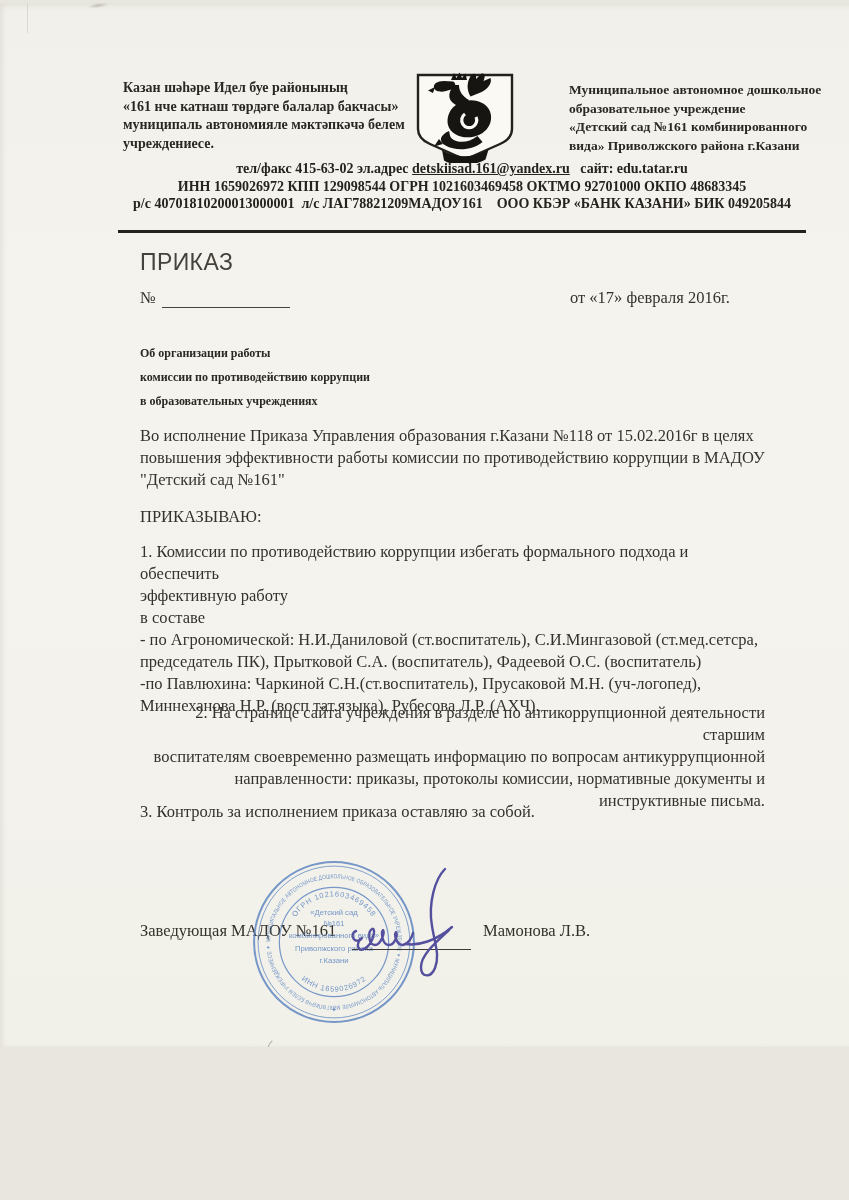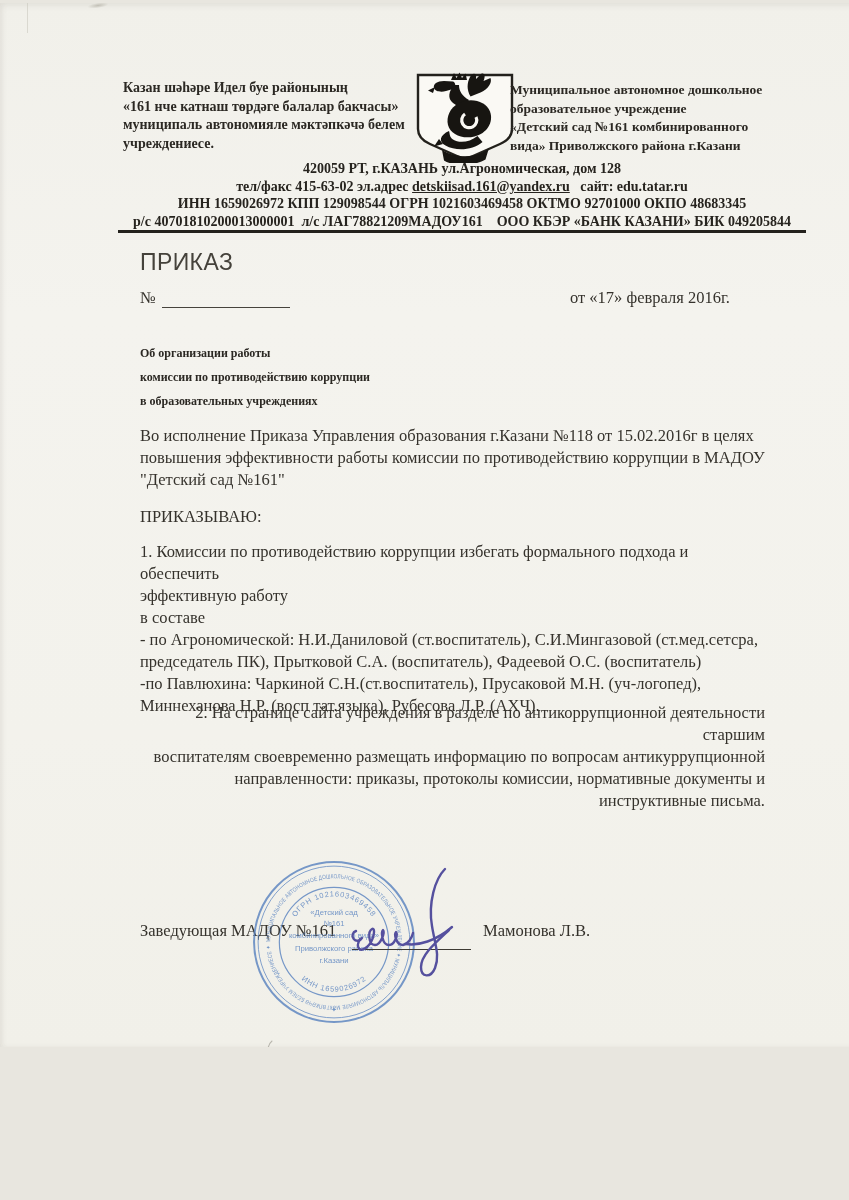--- a/index.html
+++ b/index.html
@@ -9,21 +9,21 @@
     box-shadow:inset 0 3px 6px rgba(90,85,70,.07), inset 3px 0 5px rgba(90,85,70,.05);
     overflow:hidden;
     font-family:"Liberation Serif","DejaVu Serif",serif;
     color:#35322c;
     padding-left:40px;
   }
   .ml{white-space:pre-line;}
   .abs{position:absolute;}
   
   .lh-left{left:123px;top:76px;width:300px;font-weight:bold;font-size:14px;line-height:18.5px;color:#2b2823;}
-  .lh-right{left:510px;top:78px;width:280px;font-weight:bold;font-size:13.5px;line-height:18.5px;color:#2b2823;}
+  .lh-right{left:569px;top:78px;width:280px;font-weight:bold;font-size:13.5px;line-height:18.5px;color:#2b2823;}
   .emblem{left:412px;top:68px;width:106px;height:92px;}
   
   .contact{left:118px;top:157px;width:688px;text-align:center;font-weight:bold;font-size:14px;line-height:17.6px;color:#26231e;}
   .contact .email{text-decoration:underline;}
   .rule{left:118px;top:227px;width:688px;height:3px;background:#24221d;}
   
   .doc-type{left:140px;top:246px;font-family:"Liberation Sans","DejaVu Sans",sans-serif;font-size:23px;letter-spacing:.4px;color:#45423b;}
   .order-no{left:140px;top:285px;font-size:16.5px;}
   .no-blank{display:inline-block;width:128px;height:17px;border-bottom:1.4px solid #46433c;margin-left:6px;vertical-align:bottom;}
   .order-date{left:570px;top:285px;font-size:16.5px;}
@@ -75,21 +75,20 @@
       <path d="M52,43 a7.5,7.5 0 1 0 11,3" fill="none" stroke="#faf9f4" stroke-width="3.2"></path>
     </svg>
   </div>
 
   <div class="abs lh-right ml">Муниципальное автономное дошкольное
 образовательное учреждение
 «Детский сад №161 комбинированного
 вида» Приволжского района г.Казани</div>
 
   <div class="abs contact">
-    <div>420059 РТ, г.КАЗАНЬ ул.Агрономическая, дом 128</div>
     <div><span>тел/факс 415-63-02 эл.адрес </span><span class="email">detskiisad.161@yandex.ru</span><span>&nbsp;&nbsp; сайт: edu.tatar.ru</span></div>
     <div>ИНН 1659026972 КПП 129098544 ОГРН 1021603469458 ОКТМО 92701000 ОКПО 48683345</div>
     <div>р/с 40701810200013000001&nbsp; л/с ЛАГ78821209МАДОУ161&nbsp;&nbsp;&nbsp; ООО КБЭР «БАНК КАЗАНИ» БИК 049205844</div>
   </div>
   <div class="abs rule"></div>
 
   <div class="abs doc-type">ПРИКАЗ</div>
   <div class="abs order-no"><span>№</span><span class="no-blank"></span></div>
   <div class="abs order-date">от «17» февраля 2016г.</div>
 
@@ -105,20 +104,21 @@
 эффективную работу
 в составе
 - по Агрономической: Н.И.Даниловой (ст.воспитатель), С.И.Мингазовой (ст.мед.сетсра,
 председатель ПК), Прытковой С.А. (воспитатель), Фадеевой О.С. (воспитатель)
 -по Павлюхина: Чаркиной С.Н.(ст.воспитатель), Прусаковой М.Н. (уч-логопед),
 Миннеханова Н.Р. (восп тат.языка), Рубесова Л.Р. (АХЧ).</div>
   <div class="abs body-text item2 ml">2. На странице сайта учреждения в разделе по антикоррупционной деятельности старшим
 воспитателям своевременно размещать информацию по вопросам антикуррупционной
 направленности: приказы, протоколы комиссии, нормативные документы и
 инструктивные письма.</div>
+  <div class="abs body-text item3 ml">3. Контроль за исполнением приказа оставляю за собой.</div>
 
   <div class="abs sig-title">Заведующая МАДОУ №161</div>
   <div class="abs sig-line"></div>
   <div class="abs sig-name">Мамонова Л.В.</div>
 
   <div class="abs stamp">
     <svg width="168" height="168" viewBox="0 0 166 166">
       <defs>
         <path id="ring-path" d="M 20,83 A 63,63 0 1 1 146,83 A 63,63 0 1 1 20,83"></path>
         <path id="ogrn-path" d="M 38,83 A 45,45 0 0 1 128,83"></path>

